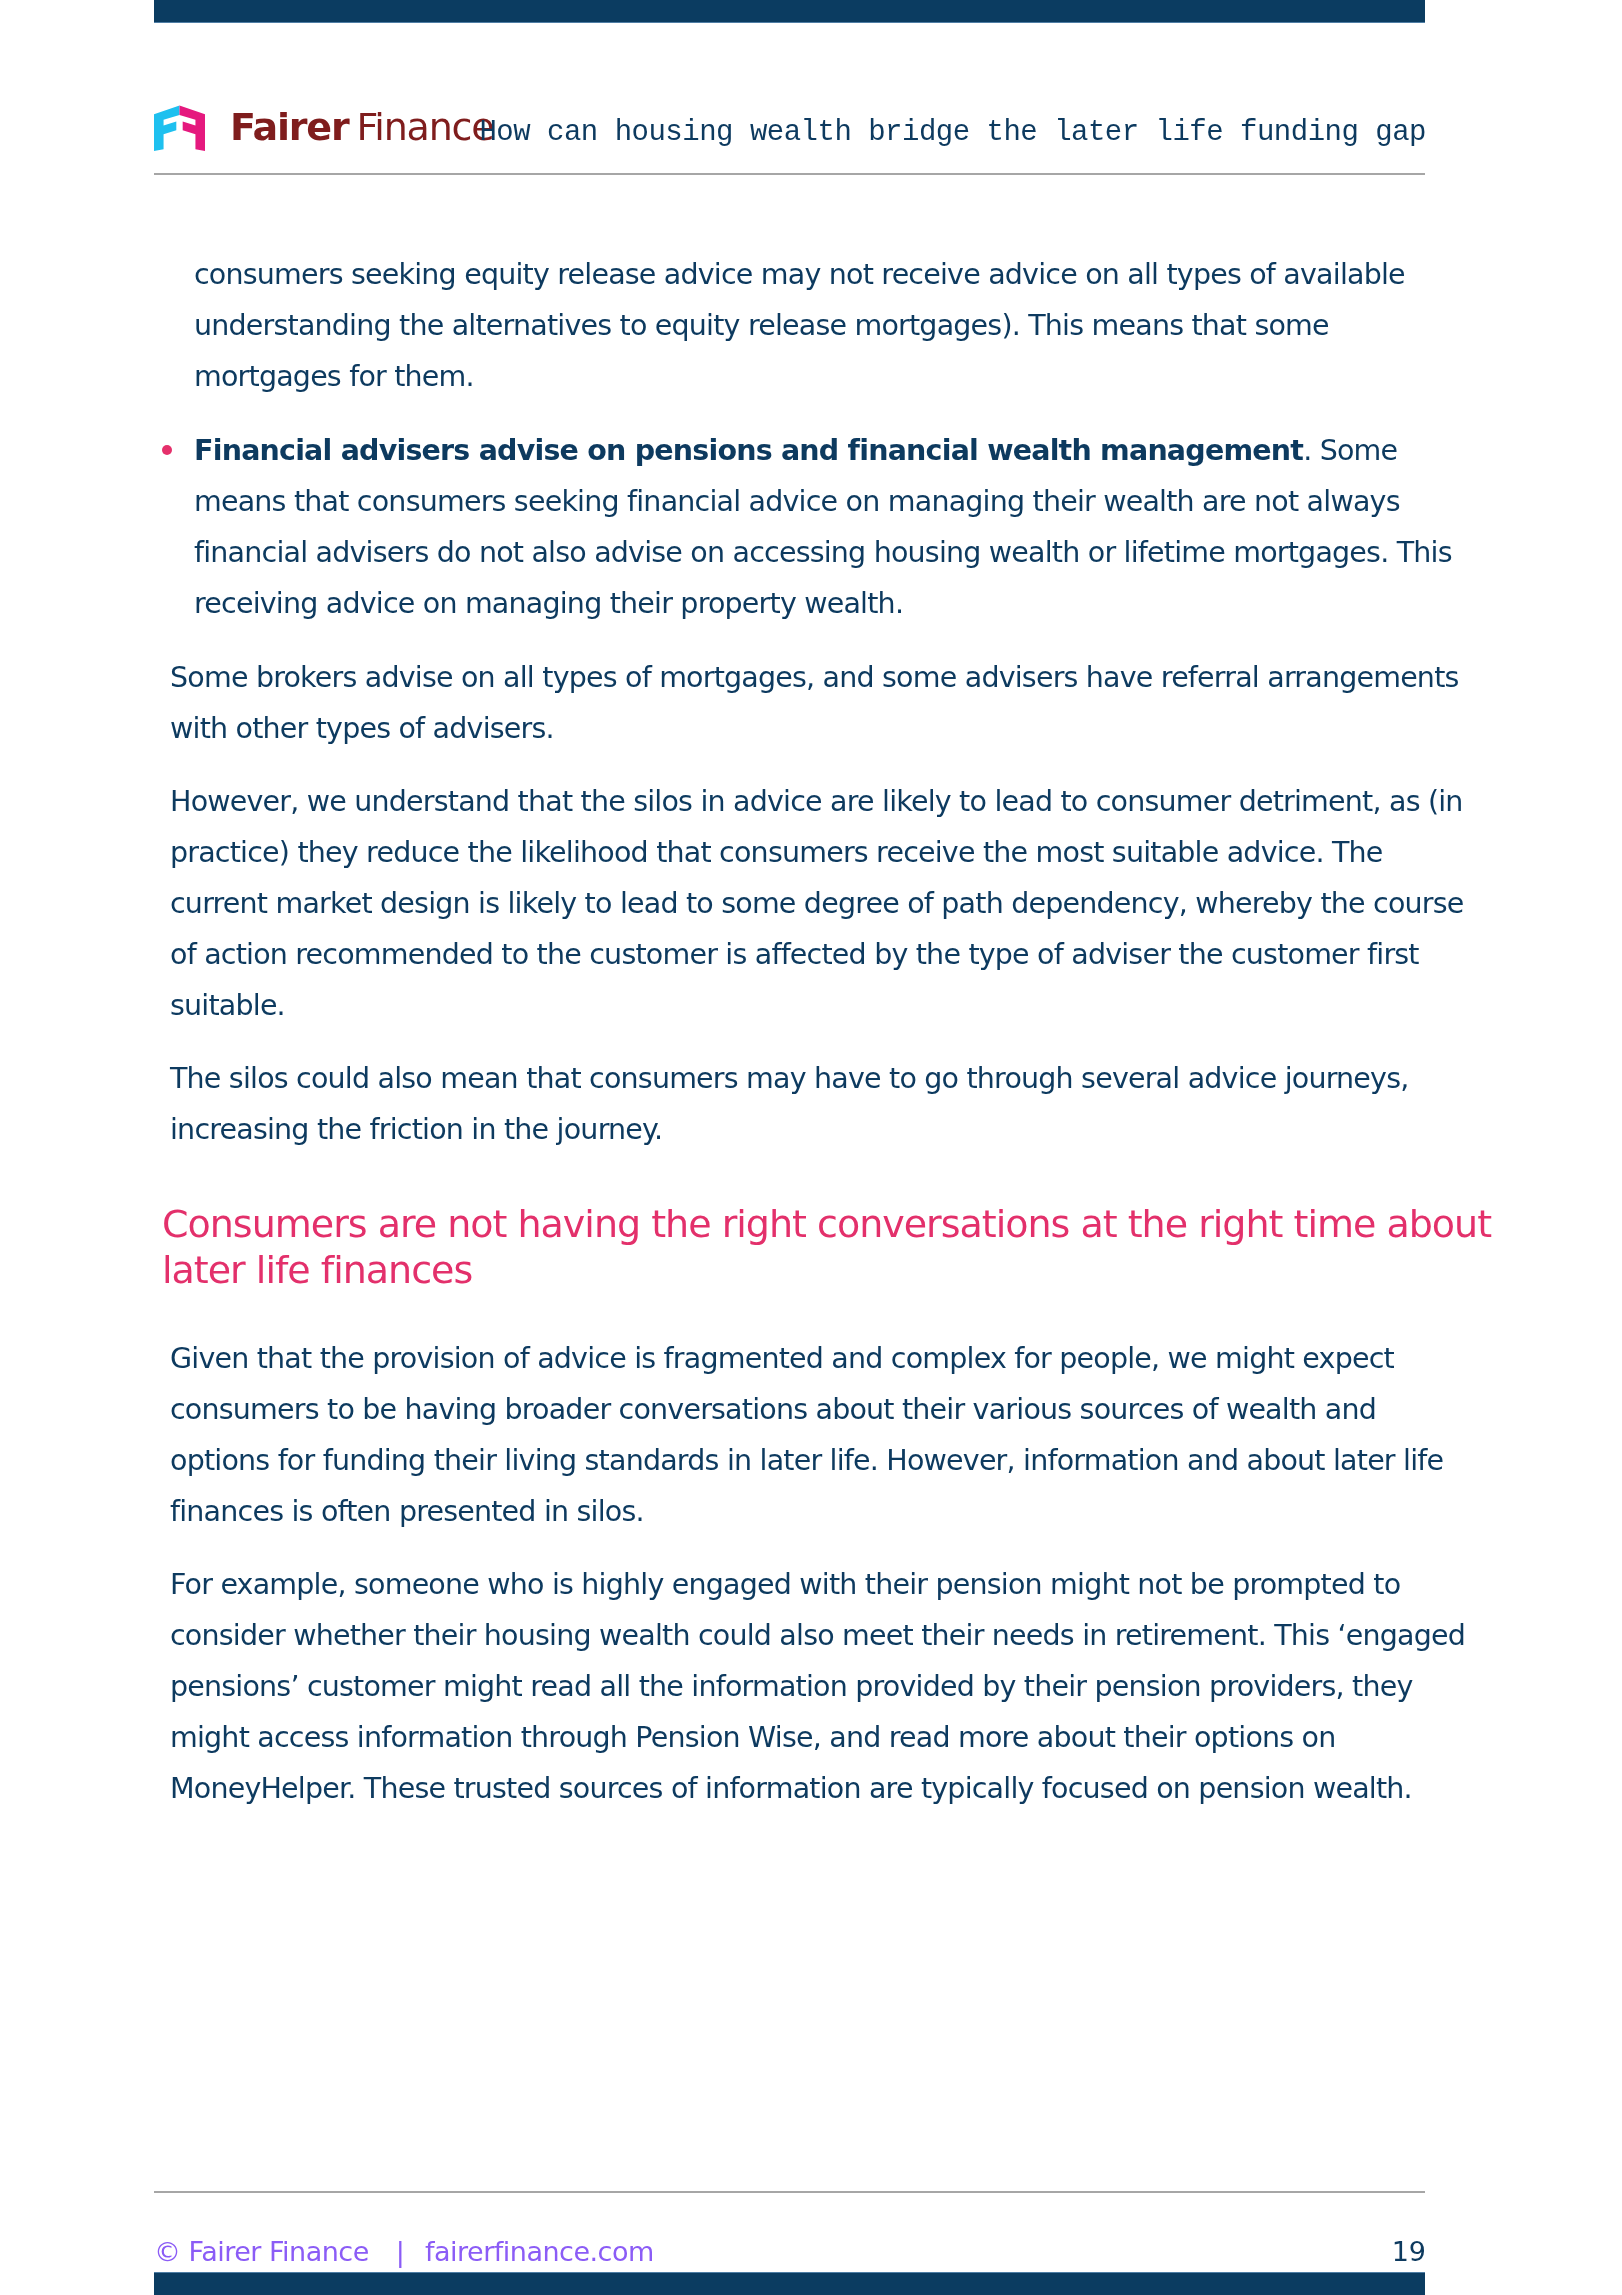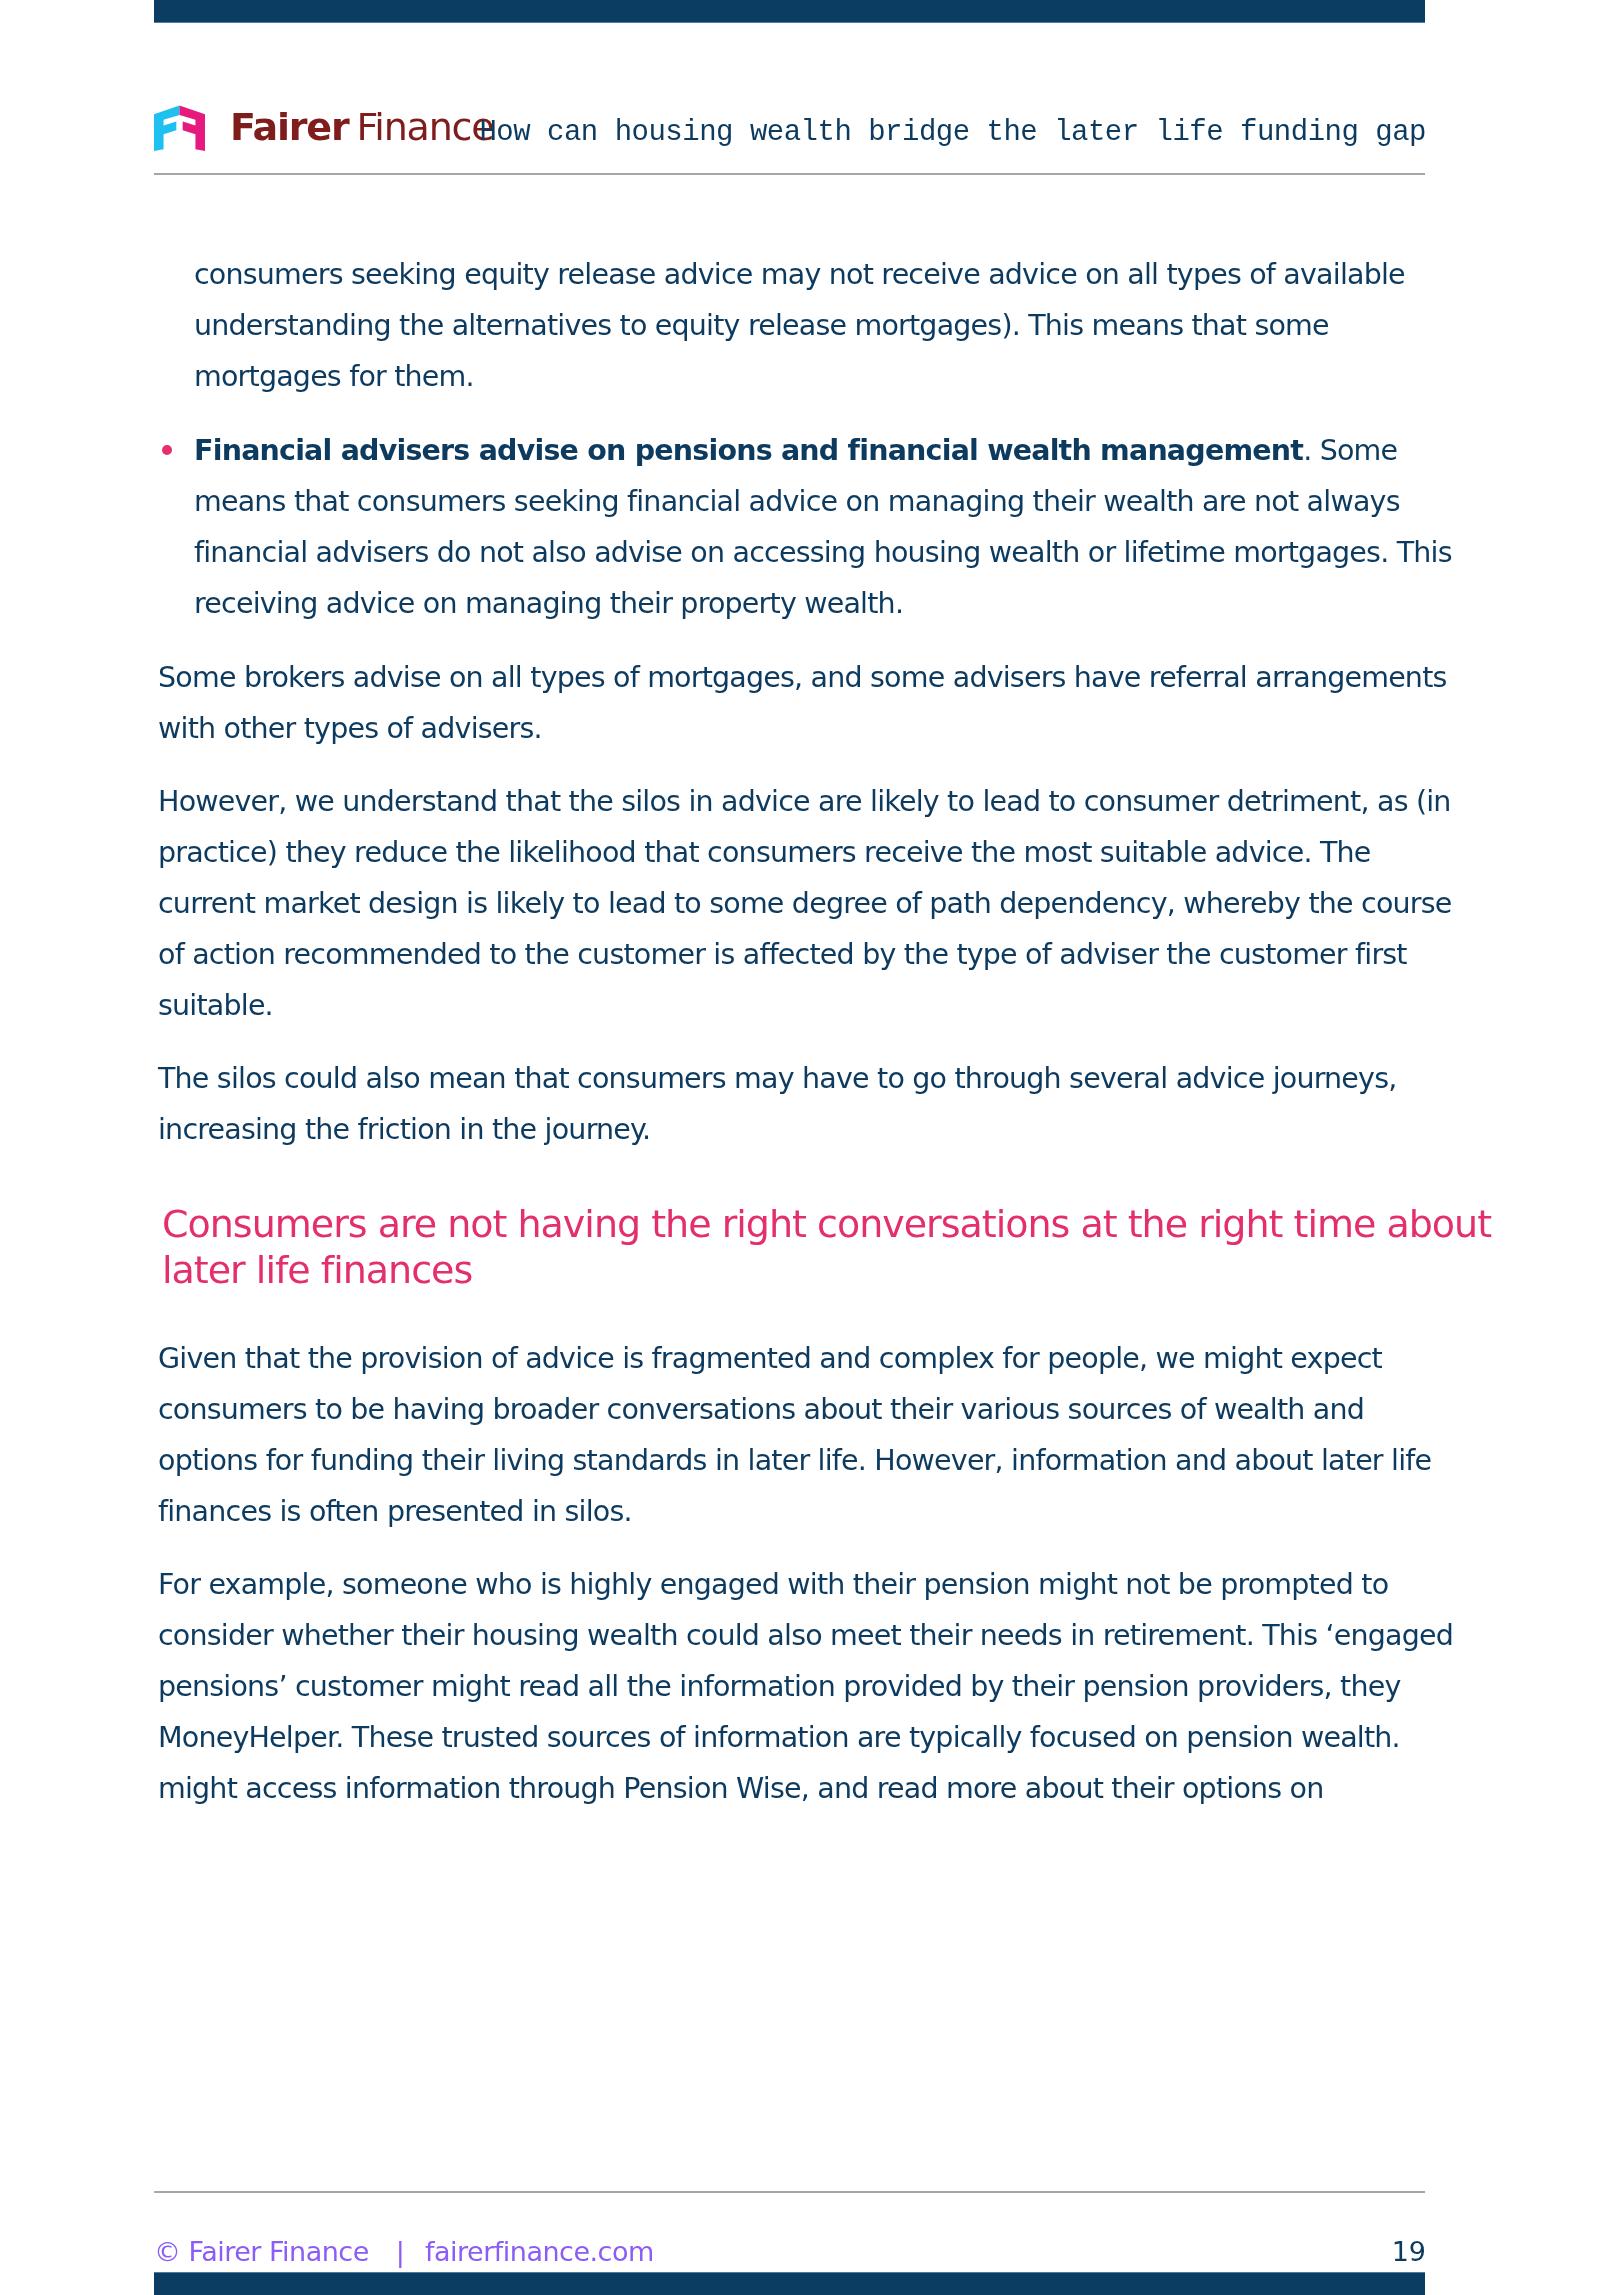--- a/index.html
+++ b/index.html
@@ -18,21 +18,21 @@
   .header-title { position: absolute; right: 196px; top: 113px; font-size: 29px; line-height: 40px; color: #0d3a5f;
                   font-family: Liberation Mono, monospace; letter-spacing: -0.5px; white-space: nowrap; }
   .rule { position: absolute; left: 154px; width: 1271px; height: 1.6px; background: #a6a6a6; }
   .rule.header { top: 173px; }
   .rule.footer { top: 2191px; }
 
   .content { position: absolute; left: 154px; top: 0; width: 1287px; }
   .text { position: absolute; font-size: 28.5px; line-height: 51px; letter-spacing: -0.8px; white-space: nowrap; }
   .line { display: block; height: 51px; }
   .bullet-cont { left: 40px; }
-  .para { left: 4px; }
+  .para { left: 16px; }
   .bold { font-weight: bold; }
   .bullet-dot { position: absolute; left: 8px; width: 10.3px; height: 10.3px; border-radius: 50%; background: #e5306b; }
 
   .heading { position: absolute; left: 0; font-size: 38px; line-height: 46px; color: #e3306b; letter-spacing: -1px; white-space: nowrap; margin-left: 8px; }
 
   .footer-left { position: absolute; left: 154px; top: 2233px; font-size: 27px; line-height: 38px; color: #8b5cf6; letter-spacing: -0.5px; white-space: nowrap; }
   .footer-left .sep { margin: 0 20.6px 0 27px; }
   .footer-right { position: absolute; right: 196px; top: 2233px; font-size: 27px; line-height: 38px; color: #0d3a5f; }
 </style>
 </head>
@@ -99,22 +99,22 @@
     <span class="line">Given that the provision of advice is fragmented and complex for people, we might expect</span>
     <span class="line">consumers to be having broader conversations about their various sources of wealth and</span>
     <span class="line">options for funding their living standards in later life. However, information and about later life</span>
     <span class="line">finances is often presented in silos.</span>
   </div>
 
   <div class="text para" style="top:1559px;">
     <span class="line">For example, someone who is highly engaged with their pension might not be prompted to</span>
     <span class="line">consider whether their housing wealth could also meet their needs in retirement. This ‘engaged</span>
     <span class="line">pensions’ customer might read all the information provided by their pension providers, they</span>
+    <span class="line">might access information through Pension Wise, and read more about their options on</span>
     <span class="line">MoneyHelper. These trusted sources of information are typically focused on pension wealth.</span>
-    <span class="line">might access information through Pension Wise, and read more about their options on</span>
   </div>
 </div>
 
 <div class="rule footer"></div>
 <div class="footer-left">
   <span>© Fairer Finance</span><span class="sep">|</span><span>fairerfinance.com</span>
 </div>
 <div class="footer-right">19</div>
 <div class="bar bottom-bar"></div>
 

